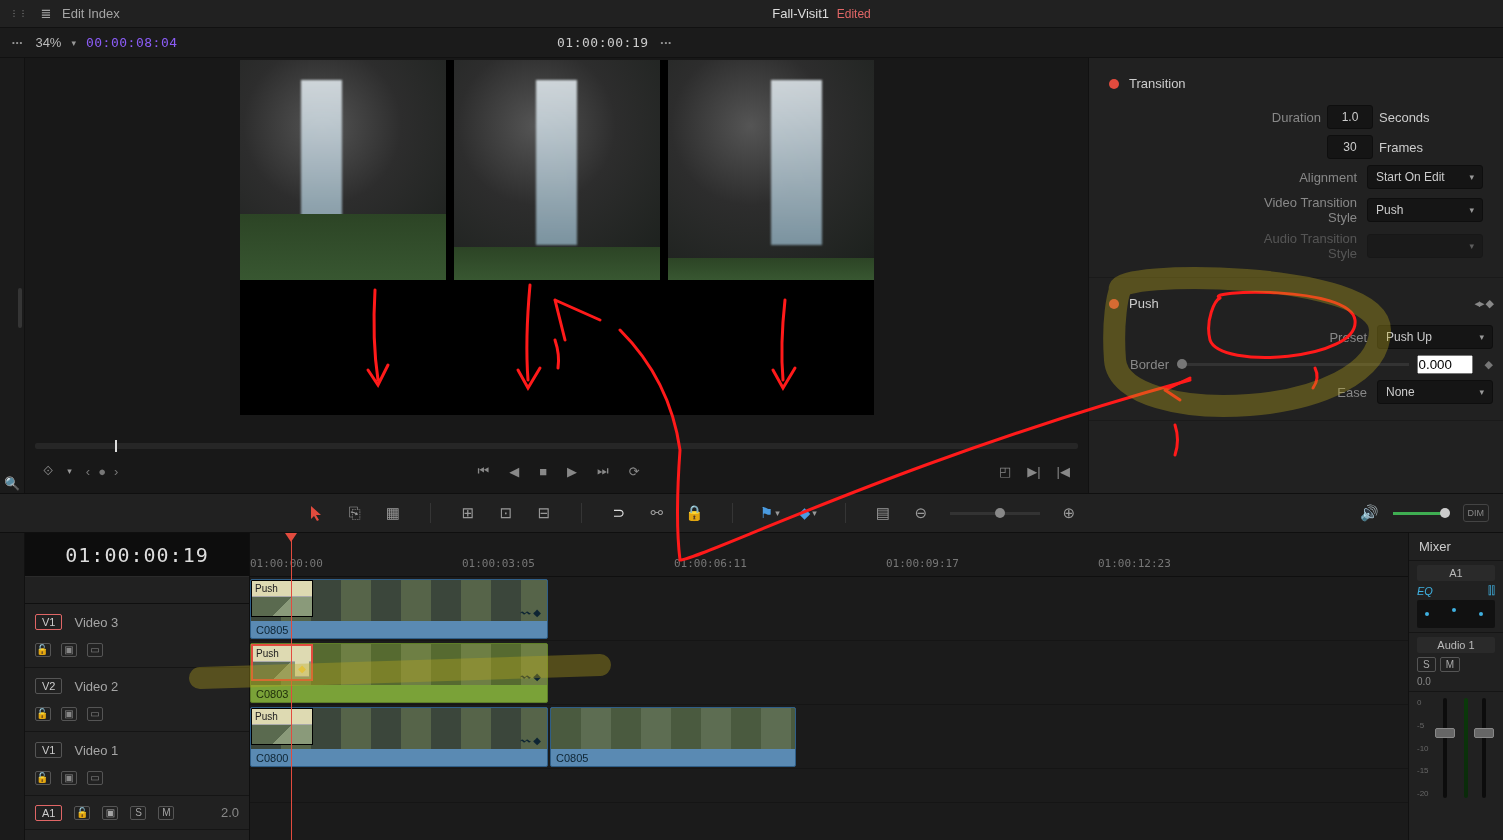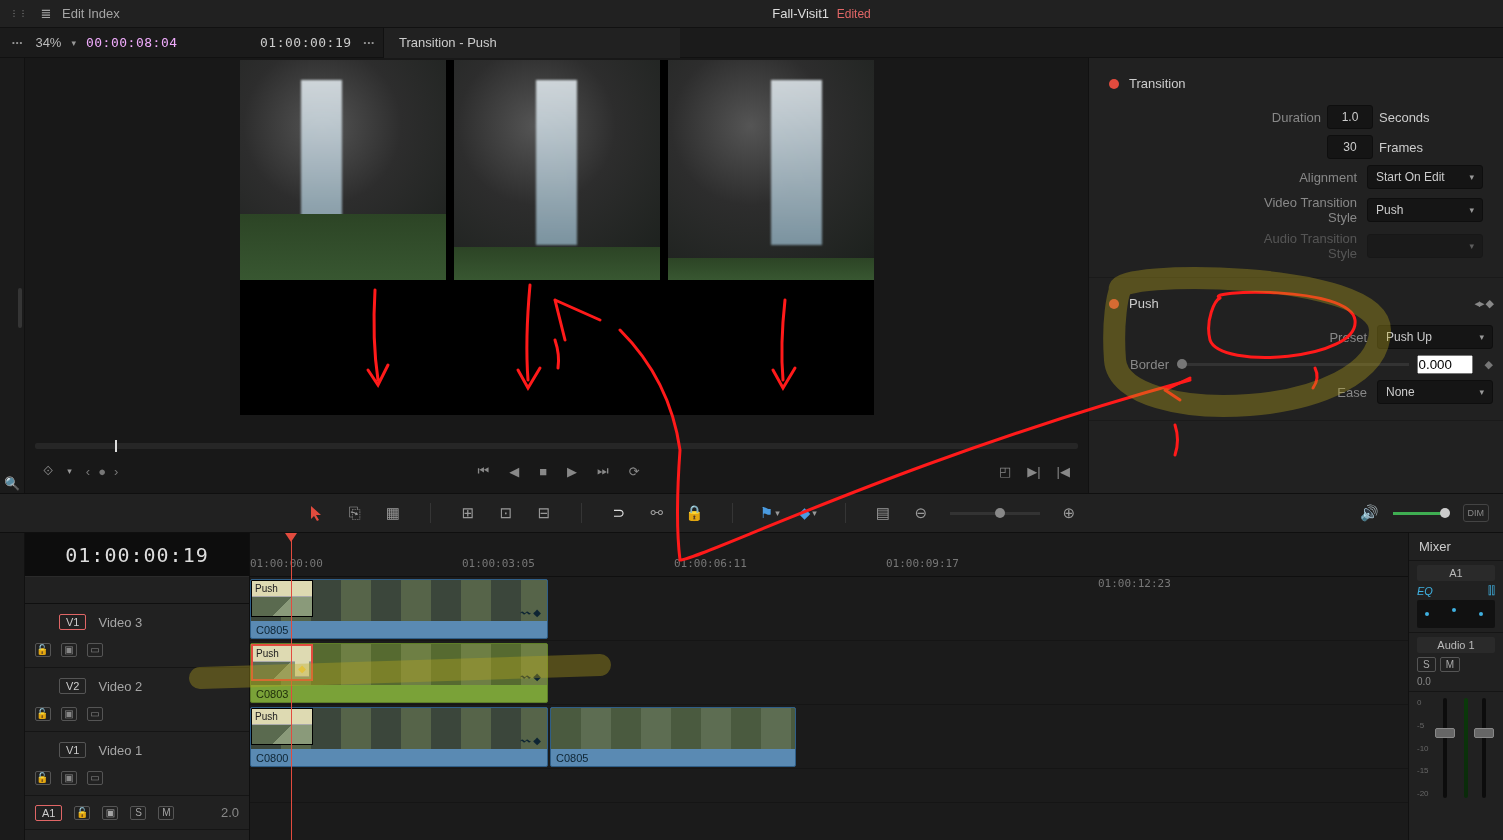--- a/index.html
+++ b/index.html
@@ -9,21 +9,21 @@
   .topbar-left { flex: 0 0 140px; display: flex; align-items: center; gap: 8px; }
   .topbar-center { flex: 1; text-align: center; color: #ccc; }
   .topbar-right { flex: 0 0 420px; display: flex; justify-content: flex-end; gap: 22px; align-items: center; color: #aaa; }
   .topbar .icon { width: 16px; height: 16px; display:inline-flex; align-items:center; justify-content:center; }
   .edited { color: #e06666; font-size: 12px; margin-left: 4px; }
   .menu-dots { color: #999; font-size: 8px; letter-spacing: 1px; padding: 0 2px;}
 
   .row2 { height: 30px; background: #1b1b1b; border-bottom: 1px solid #111; display: flex; align-items: center; }
   .row2-left { width: 260px; display: flex; align-items: center; gap: 10px; padding-left: 10px; }
   .zoompct { color: #bbb; }
-  .tc { font-family: monospace; color: #f0abfc; letter-spacing: .5px; }
+  .tc { font-family: monospace; color: #8b5cf6; letter-spacing: .5px; }
   .row2-center { flex: 1; text-align: center; color: #e06666; }
   .row2-right { width: 420px; display:flex; align-items:center; justify-content:space-between; padding-right:0; }
   .row2-right .tc2 { font-family: monospace; color: #ccc; padding-right:10px; }
   .inspector-title { background:#212121; padding:0 15px; height:30px; display:flex; align-items:center; color:#ccc; border-left:1px solid #111; }
 
   .main-split { display: flex; height: 435px; }
   .left-gutter { width: 25px; background:#1b1b1b; border-right:1px solid #111; position:relative;}
   .left-gutter .gut-handle { position:absolute; top:230px; left:18px; width:4px; height:40px; background:#353535; border-radius:2px;}
   .left-gutter .bot-icon { position:absolute; bottom:2px; left:4px; color:#777; }
 
@@ -81,21 +81,21 @@
   .speaker-slider { width:56px; height:3px; background:linear-gradient(90deg,#3fae52 85%,#333 85%); position:relative;}
   .speaker-slider .knob { position:absolute; left:47px; top:-4px; width:10px; height:10px; border-radius:50%; background:#ccc;}
   .dim-badge { font-size:9px; color:#888; padding:3px 4px; border:1px solid #444; border-radius:3px;}
 
   .timeline-wrap { display:flex; height: 310px; background:#1b1b1b;}
   .tl-gutter { width:25px; background:#1b1b1b; border-right:1px solid #111;}
   .track-headers { width:225px; background:#212121; border-right:1px solid #0f0f0f; }
   .big-tc { height:44px; background:#0d0d0d; display:flex; align-items:center; justify-content:center; color:#ddd; font-family:monospace; font-size:20px; letter-spacing:1px; border-bottom:1px solid #2a2a2a;}
   .ruler-space { height: 27px; border-bottom:1px solid #0f0f0f;}
   .track-head { height:64px; border-bottom:1px solid #151515; padding:4px 10px; display:flex; flex-direction:column; justify-content:space-around;}
-  .track-top { display:flex; align-items:center; gap:12px;margin-left:24px;}
+  .track-top { display:flex; align-items:center; gap:12px;}
   .track-badge { border:1px solid #e06666; color:#ccc; padding:1px 6px; font-size:11px; border-radius:2px;}
   .track-badge.plain { border-color:#555;}
   .track-sub { display:flex; gap:10px; color:#888; align-items:center;}
   .sicon { width:16px; height:14px; border:1px solid #555; border-radius:2px; display:flex; align-items:center; justify-content:center; font-size:10px;}
   .audio-head { height:34px; display:flex; align-items:center; gap:12px; padding:0 10px; border-bottom:1px solid #151515;}
 
   .tracks { flex:1; position:relative; overflow:hidden; background:#1b1b1b;}
   .ruler { height:44px; border-bottom:1px solid #0f0f0f; position:relative; padding-top:22px;}
   .ruler .tlabel { position:absolute; top:24px; color:#777; font-size:11px; font-family:monospace;}
   .playhead { position:absolute; top:0; bottom:0; width:1px; background:#e24b3e; z-index:5;}
@@ -154,23 +154,20 @@
   <div class="row2-left">
     <span class="menu-dots">•••</span>
     <span class="zoompct">34%</span>
     <span class="chev">▾</span>
     <span class="tc">00:00:08:04</span>
   </div>
   <div class="row2-right">
     <div style="flex:1"></div>
     <span class="tc tc2">01:00:00:19</span>
     <span class="menu-dots" style="padding-right:8px;">•••</span>
-    <div class="inspector-title" style="width:415px;">
-      <span>Transition - Push</span>
-    </div>
   </div>
 </div>
 
 <div class="main-split">
   <div class="left-gutter">
     <div class="gut-handle"></div>
     <div class="bot-icon">🔍</div>
   </div>
 
   <div class="col2-stack" style="width:1063px;">
@@ -386,21 +383,21 @@
       <span style="margin-left:auto;color:#888;">2.0</span>
     </div>
   </div>
 
   <div class="tracks" style="flex:1;">
     <div class="ruler" id="ruler">
         <div class="tlabel" style="left: 0px;">01:00:00:00</div>
         <div class="tlabel" style="left: 212px;">01:00:03:05</div>
         <div class="tlabel" style="left: 424px;">01:00:06:11</div>
         <div class="tlabel" style="left: 636px;">01:00:09:17</div>
-        <div class="tlabel" style="left: 848px; margin-top: 20px;">01:00:12:23</div>
+        <div class="tlabel" style="left: 848px;">01:00:12:23</div>
       </div>
     <div class="playhead" id="playhead" style="left: 41px;">
         <div class="tri"></div>
       </div>
 
     <div class="track">
       <div class="clip clip-blue" style="left:0;width:298px;">
         <div class="trans-box">
             <span>Push</span>
             <div class="trimg"></div>

